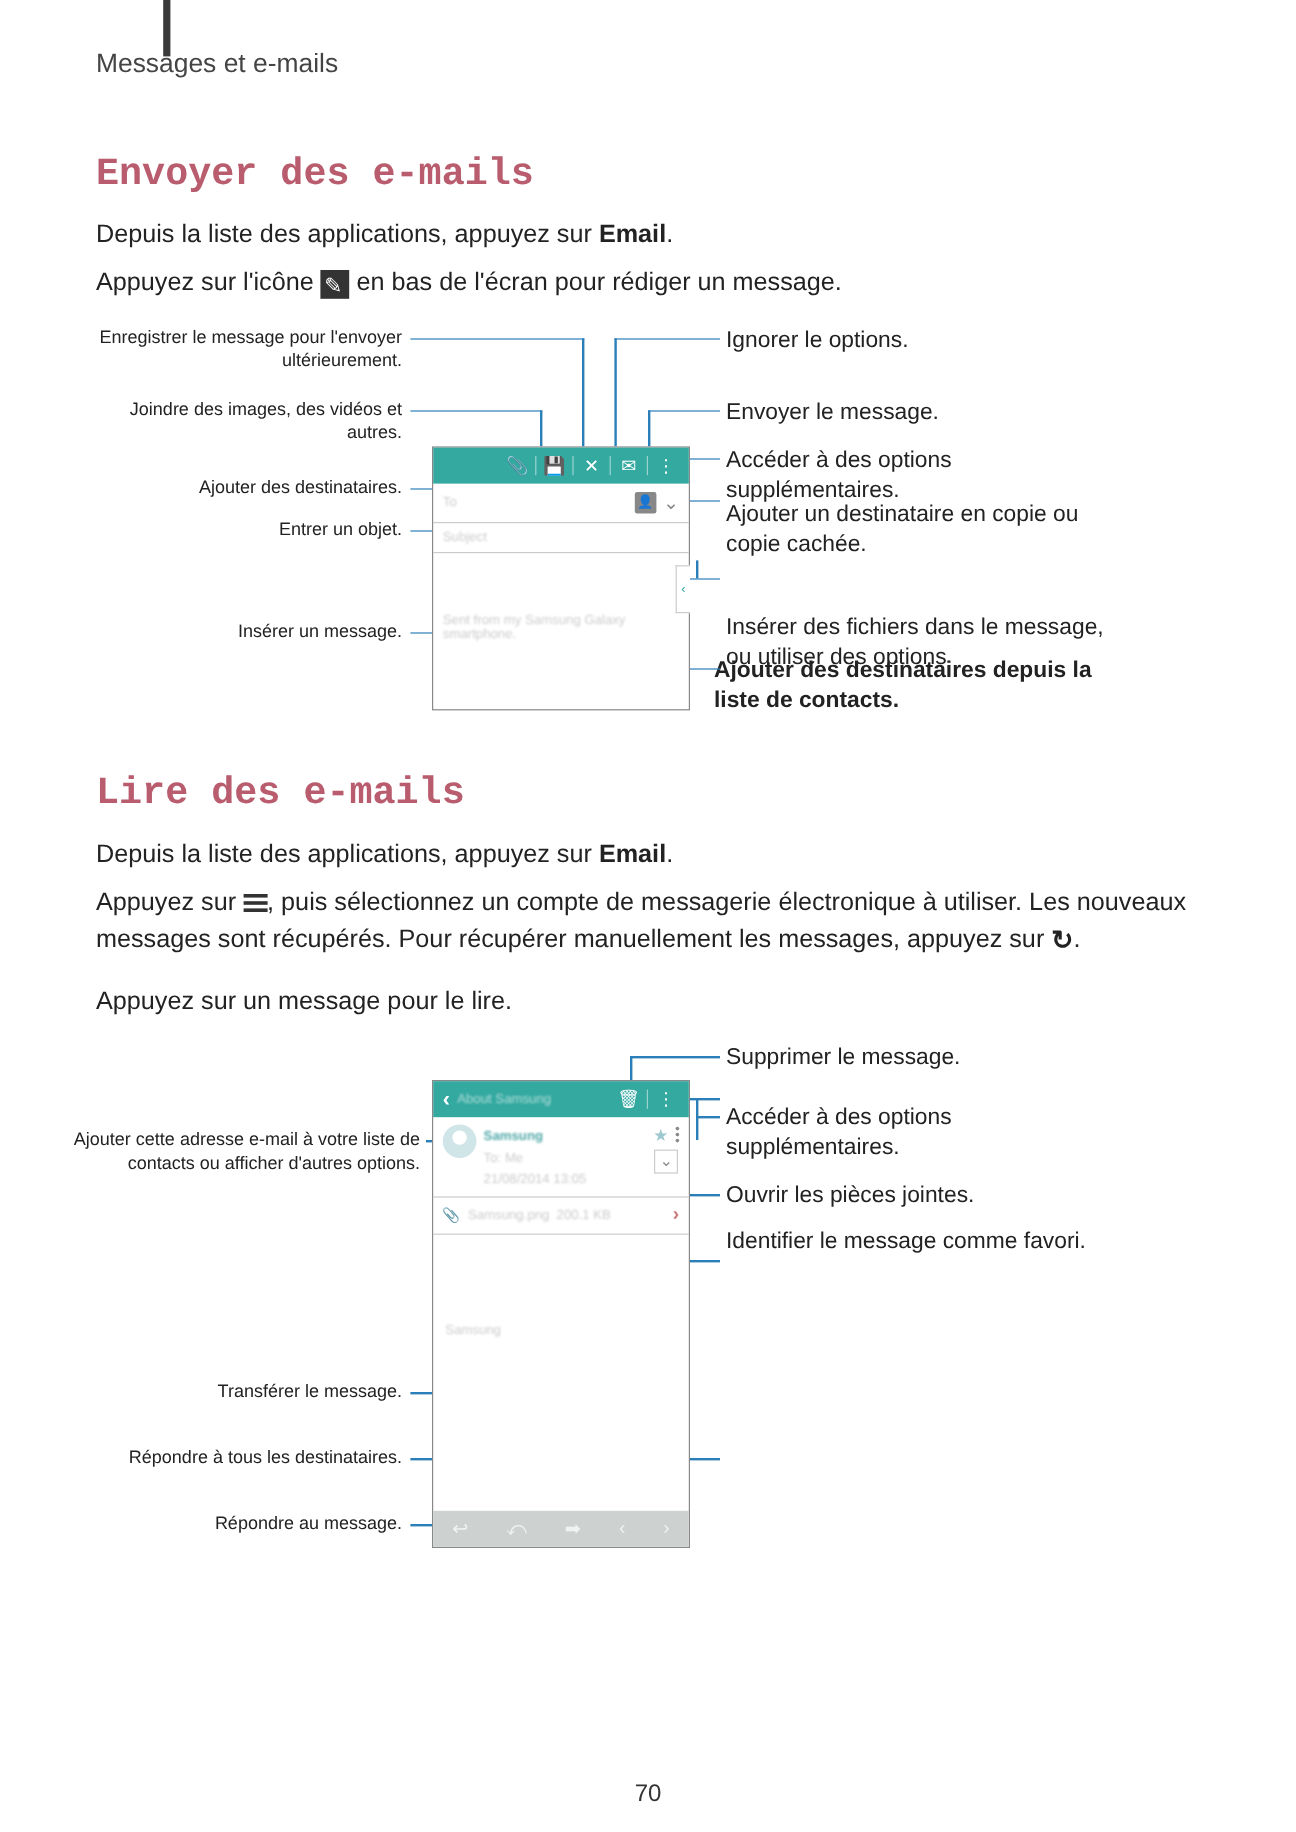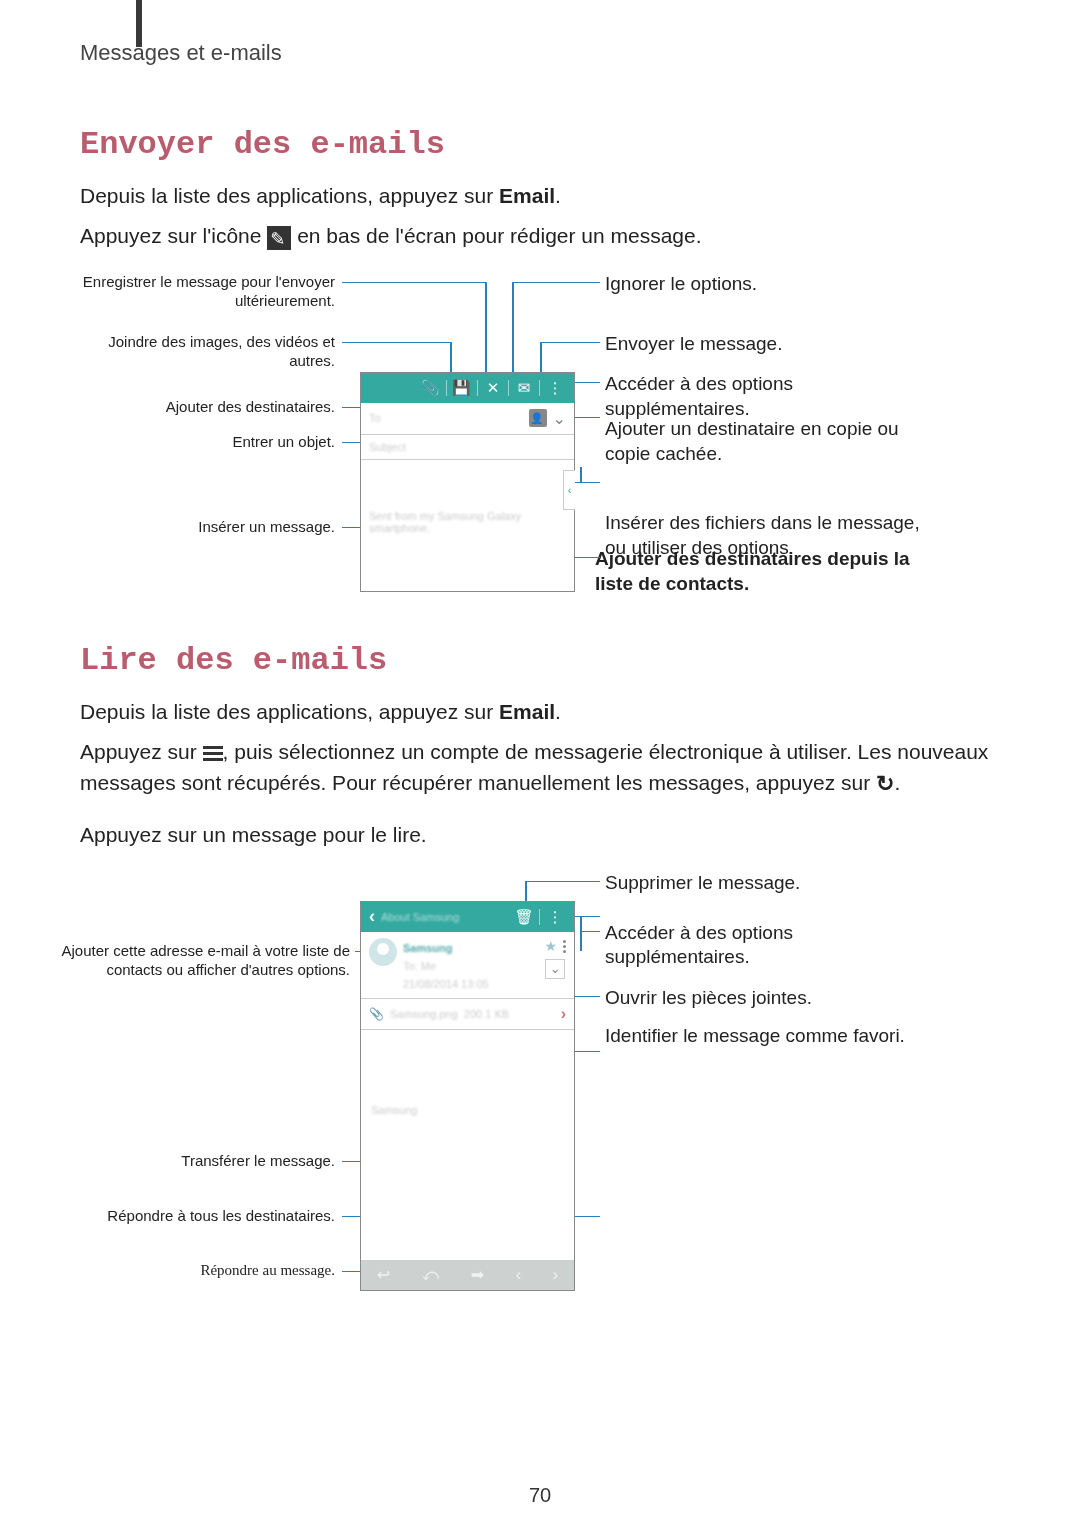--- a/index.html
+++ b/index.html
@@ -139,21 +139,21 @@
   <span class="icon-inline icon-menu"><span></span><span></span><span></span></span><span>, puis sélectionnez un compte de messagerie électronique à utiliser. Les nouveaux messages sont récupérés. Pour récupérer manuellement les messages, appuyez sur </span>
   <span class="icon-inline icon-refresh">↻</span><span>.</span>
 </p>
 <p style="margin-top:20px;">Appuyez sur un message pour le lire.</p>
 
 <div class="diagram2">
 
   <div class="label-left" style="left:-30px;top:70px;width:300px;">Ajouter cette adresse e-mail à votre liste de contacts ou afficher d'autres options.</div>
   <div class="label-left" style="left:0;top:280px;width:255px;">Transférer le message.</div>
   <div class="label-left" style="left:0;top:335px;width:255px;">Répondre à tous les destinataires.</div>
-  <div class="label-left" style="left:0;top:390px;width:255px;font-family:Liberation Serif, serif;">Répondre au message.</div>
+  <div class="label-left" style="left:0;top:390px;width:255px;">Répondre au message.</div>
 
   <div class="label-right" style="left:525px;top:0;width:320px;">Supprimer le message.</div>
   <div class="label-right" style="left:525px;top:50px;width:320px;">Accéder à des options supplémentaires.</div>
   <div class="label-right" style="left:525px;top:115px;width:320px;">Ouvrir les pièces jointes.</div>
   <div class="label-right" style="left:525px;top:153px;width:320px;">Identifier le message comme favori.</div>
 
   <div class="line line-h" style="left:275px;top:80px;width:25px;"></div>
   <div class="line line-v" style="left:298px;top:80px;height:10px;"></div>
   <div class="line line-h" style="left:262px;top:290px;width:105px;"></div>
   <div class="line line-v" style="left:365px;top:290px;height:120px;"></div>

